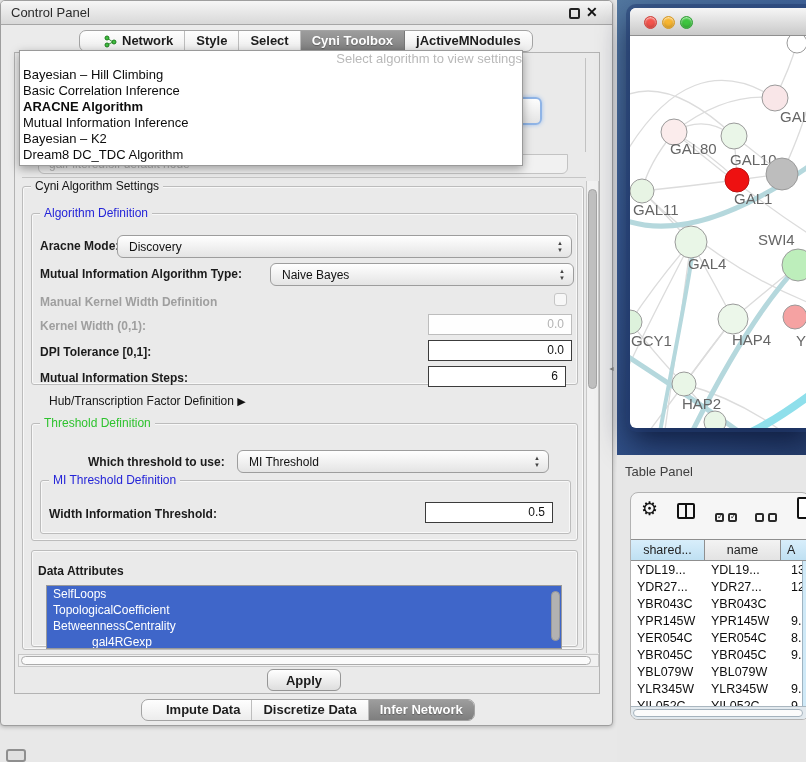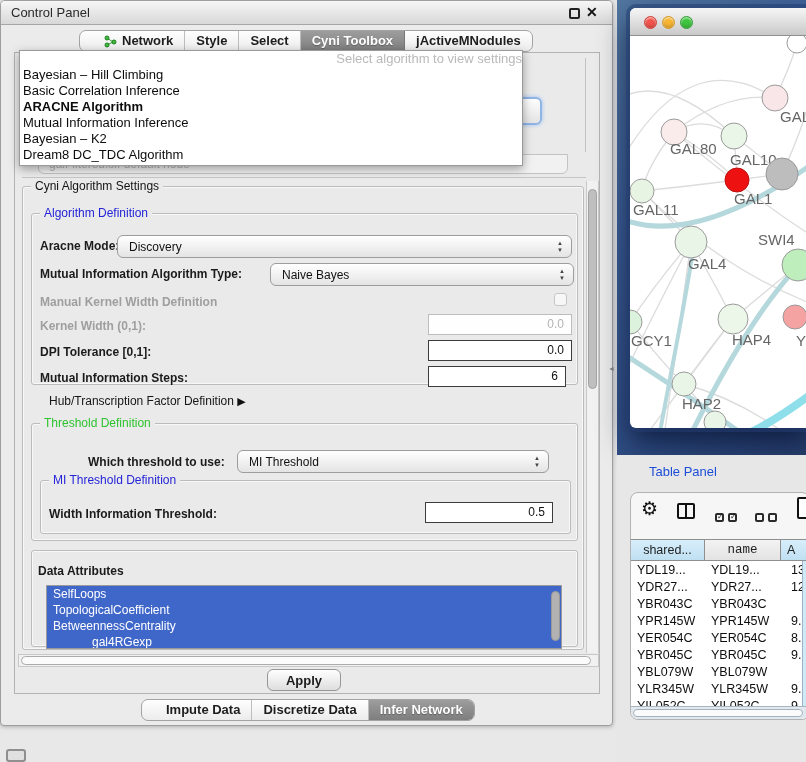--- a/index.html
+++ b/index.html
@@ -109,39 +109,39 @@
     background:linear-gradient(#f6f6f6,#c9c9c9); border-bottom:1px solid #8f8f8f; }
   .light { position:absolute; top:8px; width:13px; height:13px; border-radius:50%;
     box-shadow:inset 0 1px 2px rgba(255,255,255,.75), inset 0 -2px 3px rgba(0,0,0,.18); }
   .light.red { left:14px; background:#f3544c; border:1px solid #ce4640; }
   .light.yellow { left:32px; background:#f7b530; border:1px solid #d49a2a; }
   .light.green { left:50px; background:#3ec53f; border:1px solid #36a13c; }
   #netsvg { position:absolute; left:0; top:28px; }
 
   
   #tp { position:absolute; left:617px; top:455px; width:189px; height:307px; background:#e7e7e7; }
-  .tp-title { position:absolute; left:32px; top:9px; font-size:13px; color:#1d4ed8; }
+  .tp-title { position:absolute; left:8px; top:9px; font-size:13px; color:#404040; }
   .tp-card { position:absolute; left:13px; top:37px; width:180px; height:228px;
     background:#f6f6f6; border:1px solid #b3b3b3; border-radius:8px; overflow:hidden; }
   .gear { position:absolute; left:10px; top:5px; font-size:19px; color:#111; line-height:22px; }
   .split-icon { position:absolute; left:46px; top:10px; width:18px; height:16px; border:2px solid #111; border-radius:2px; }
   .split-icon::after { content:""; position:absolute; left:6px; top:0; width:2px; height:12px; background:#111; }
   .mini-box { width:9px; height:9px; border:2px solid #2a2a2a; border-radius:2px; display:inline-block;
     position:relative; margin-right:4px; }
   .mini-box.checked::after { content:"✓"; position:absolute; left:0; top:-3px; font-size:8px; color:#111; }
   .check-pair { position:absolute; left:84px; top:15px; }
   .uncheck-pair { position:absolute; left:124px; top:15px; }
   .file-icon { position:absolute; left:166px; top:4px; width:16px; height:22px; border:2px solid #111; border-radius:2px; background:#fff; }
 
   .t-header { position:absolute; left:0; top:46px; width:180px; height:22px; display:flex;
     border-top:1px solid #8f8f8f; border-bottom:1px solid #8f8f8f; font-size:12.5px; color:#222; }
   .t-hcell { line-height:20px; text-align:center; border-right:1px solid #8f8f8f; overflow:hidden; white-space:nowrap; }
   .t-hcell.hl { background:linear-gradient(#d8eefb,#bfe0f2); }
   .t-hcell.plain { background:linear-gradient(#f3f3f3,#e3e3e3); }
-  .t-hcell.c1 { width:74px;text-align:center; } .t-hcell.c2 { width:76px;font-family:Liberation Mono, monospace; } .t-hcell.c3 { width:30px; text-align:left; padding-left:6px; }
+  .t-hcell.c1 { width:74px;text-align:center; } .t-hcell.c2 { width:76px; } .t-hcell.c3 { width:30px; text-align:left; padding-left:6px; }
   .t-rows { position:absolute; left:0; top:68px; width:180px; height:146px; overflow:hidden; background:#fff; }
   .t-row { display:flex; height:17px; align-items:center; font-size:12.5px; color:#0e0e0e; white-space:nowrap; }
   .t-cell.c1 { width:74px; padding-left:6px; overflow:hidden; }
   .t-cell.c2 { width:76px; padding-left:6px; overflow:hidden; }
   .t-cell.c3 { padding-left:10px; }
   .col4-strip { position:absolute; left:171px; top:68px; width:9px; height:146px;
     background:#cfe9f7; border-left:1px solid #9fb4c2; }
   .t-hscroll { position:absolute; left:0; top:213px; width:180px; height:13px;
     background:#e2e9ee; border-top:1px solid #aab6bf; }
   .t-hthumb { position:absolute; left:2px; top:2px; width:170px; height:8px;

